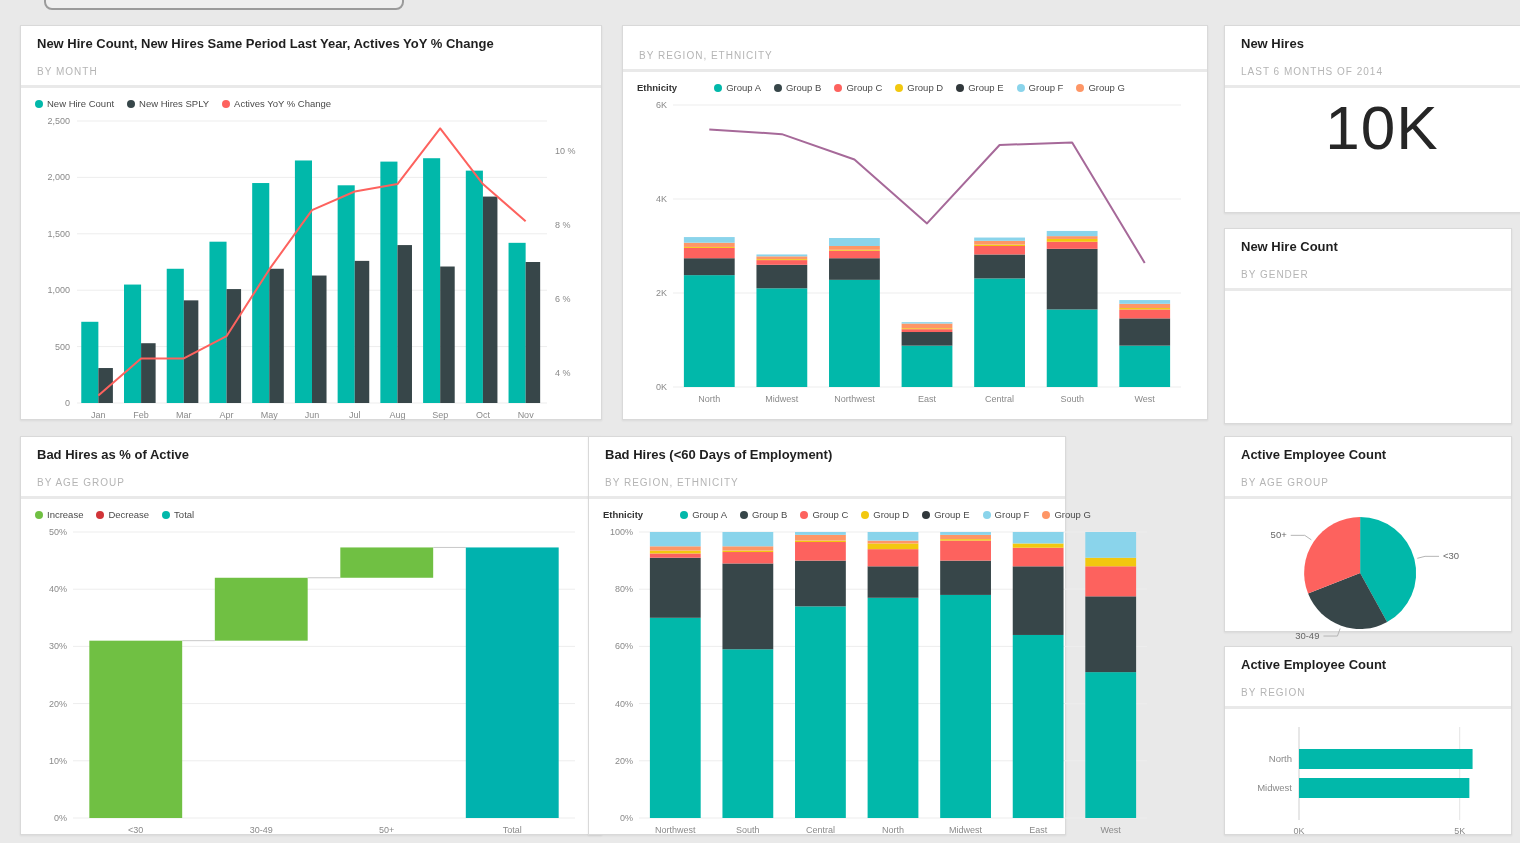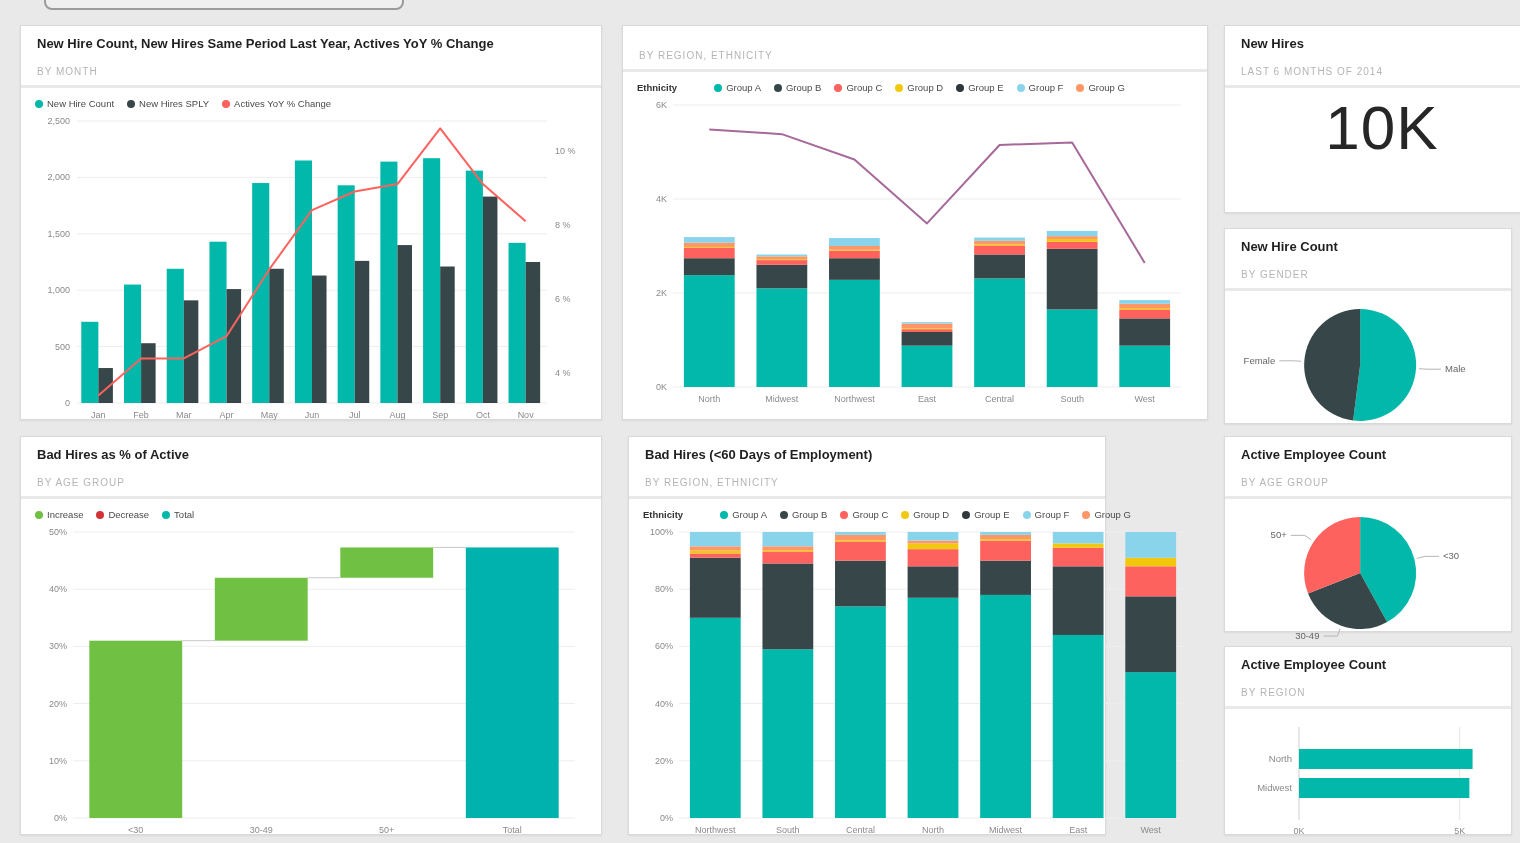--- a/index.html
+++ b/index.html
@@ -186,32 +186,20 @@
   <div class="tile-body card-body">
     <div class="big-number">10K</div>
   </div>
 </div>
 
 <div class="tile" style="left:1224px;top:228px;width:288px;height:196px">
   <div class="tile-header">
     <div class="tile-title">New Hire Count</div>
     <div class="tile-subtitle">BY GENDER</div>
   </div>
-  <div class="tile-body">
-    <div class="chart">
-        <svg width="262" height="136">
-          <path d="M 123.13999999999999 70 L 123.13999999999999 14 A 56 56 0 1 1 116.12133892039894 125.55842327361077 Z" fill="#01B8AA"></path>
-          <polyline points="182.02357697726802,73.70464065222949 190.0077908046942,74.206964808464 204.0077908046942,74.206964808464" fill="none" stroke="#b5b5b5" stroke-width="1"></polyline>
-          <text x="208.0077908046942" y="77.206964808464" text-anchor="start" font-size="9.5" fill="#666">Male</text>
-          <path d="M 123.13999999999999 70 L 116.12133892039894 125.55842327361077 A 56 56 0 0 1 123.13999999999997 14 Z" fill="#374649"></path>
-          <polyline points="64.25642302273197,66.29535934777049 56.27220919530579,65.79303519153598 42.27220919530579,65.79303519153598" fill="none" stroke="#b5b5b5" stroke-width="1"></polyline>
-          <text x="38.27220919530579" y="68.79303519153598" text-anchor="end" font-size="9.5" fill="#666">Female</text>
-        </svg>
-      </div>
-  </div>
 </div>
 
 <div class="tile" style="left:20px;top:436px;width:582px;height:399px">
   <div class="tile-header">
     <div class="tile-title">Bad Hires as % of Active</div>
     <div class="tile-subtitle">BY AGE GROUP</div>
   </div>
   <div class="tile-body">
     <div class="legend">
         <span class="legend-item"><span class="dot" style="background: rgb(112, 192, 67);"></span>Increase</span>
@@ -241,21 +229,21 @@
           <rect x="307.315" y="27.444000000000013" width="92.87" height="30.316" fill="#70C043"></rect>
           <line x1="400.185" x2="432.815" y1="27.444000000000013" y2="27.444000000000013" stroke="#c8c8c8"></line>
           <text x="353.75" y="313" text-anchor="middle" font-size="9" fill="#8a8a8a">50+</text>
           <rect x="432.815" y="27.444000000000013" width="92.87" height="270.556" fill="#00B2AE"></rect>
           <text x="479.25" y="313" text-anchor="middle" font-size="9" fill="#8a8a8a">Total</text>
         </svg>
       </div>
   </div>
 </div>
 
-<div class="tile" style="left:628px;top:436px;width:478px;height:399px">
+<div class="tile" style="left:588px;top:436px;width:478px;height:399px">
   <div class="tile-header">
     <div class="tile-title">Bad Hires (&lt;60 Days of Employment)</div>
     <div class="tile-subtitle">BY REGION, ETHNICITY</div>
   </div>
   <div class="tile-body">
     <div class="legend">
         <span class="legend-title">Ethnicity</span>
         <span class="legend-item"><span class="dot" style="background: rgb(1, 184, 170);"></span>Group A</span>
         <span class="legend-item"><span class="dot" style="background: rgb(55, 70, 73);"></span>Group B</span>
         <span class="legend-item"><span class="dot" style="background: rgb(253, 98, 94);"></span>Group C</span>

